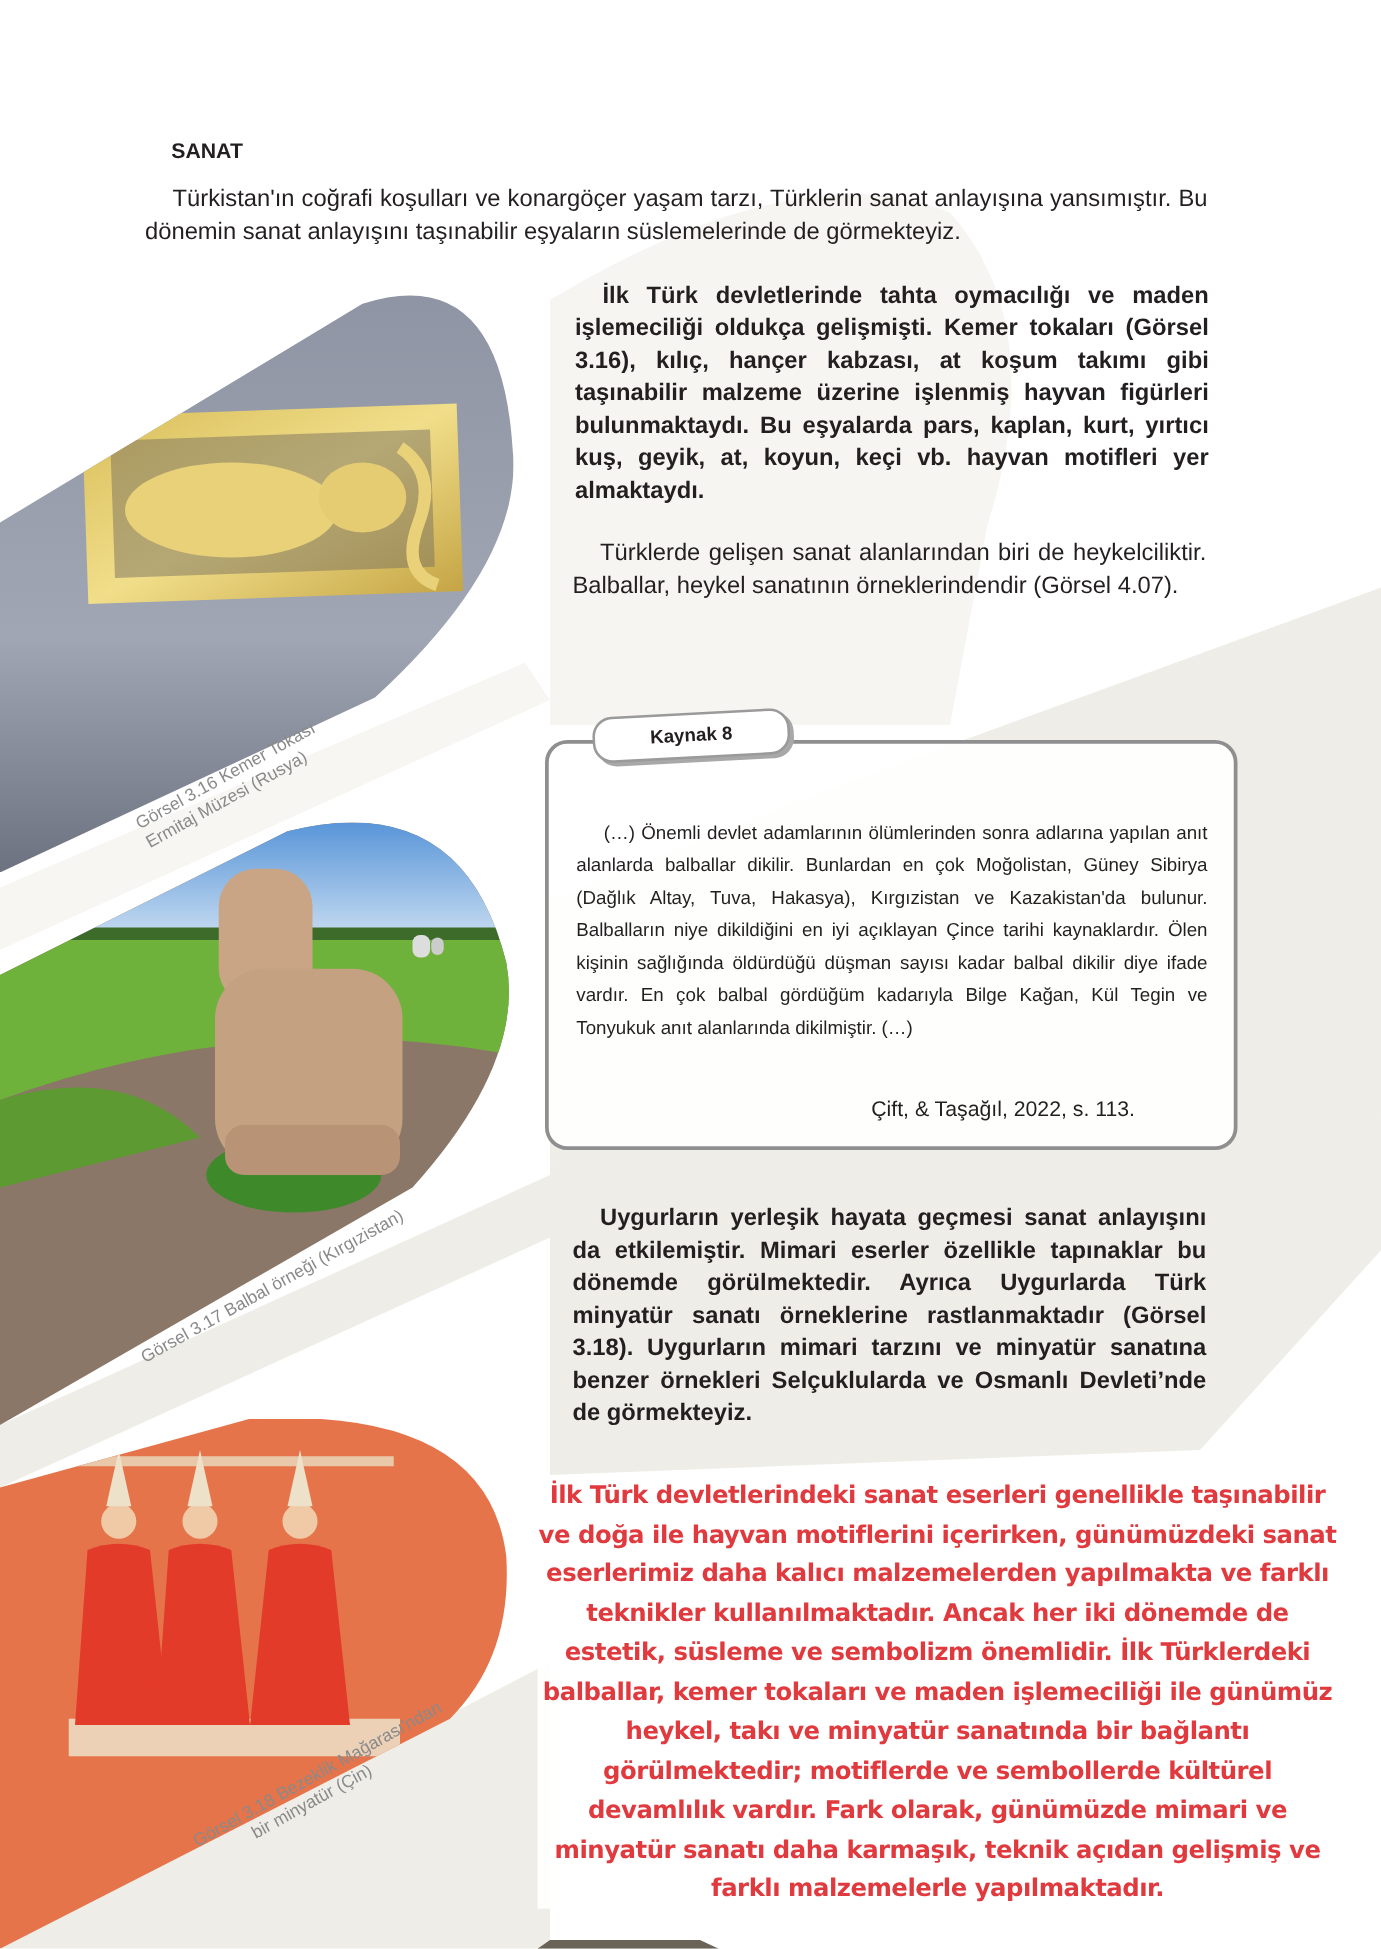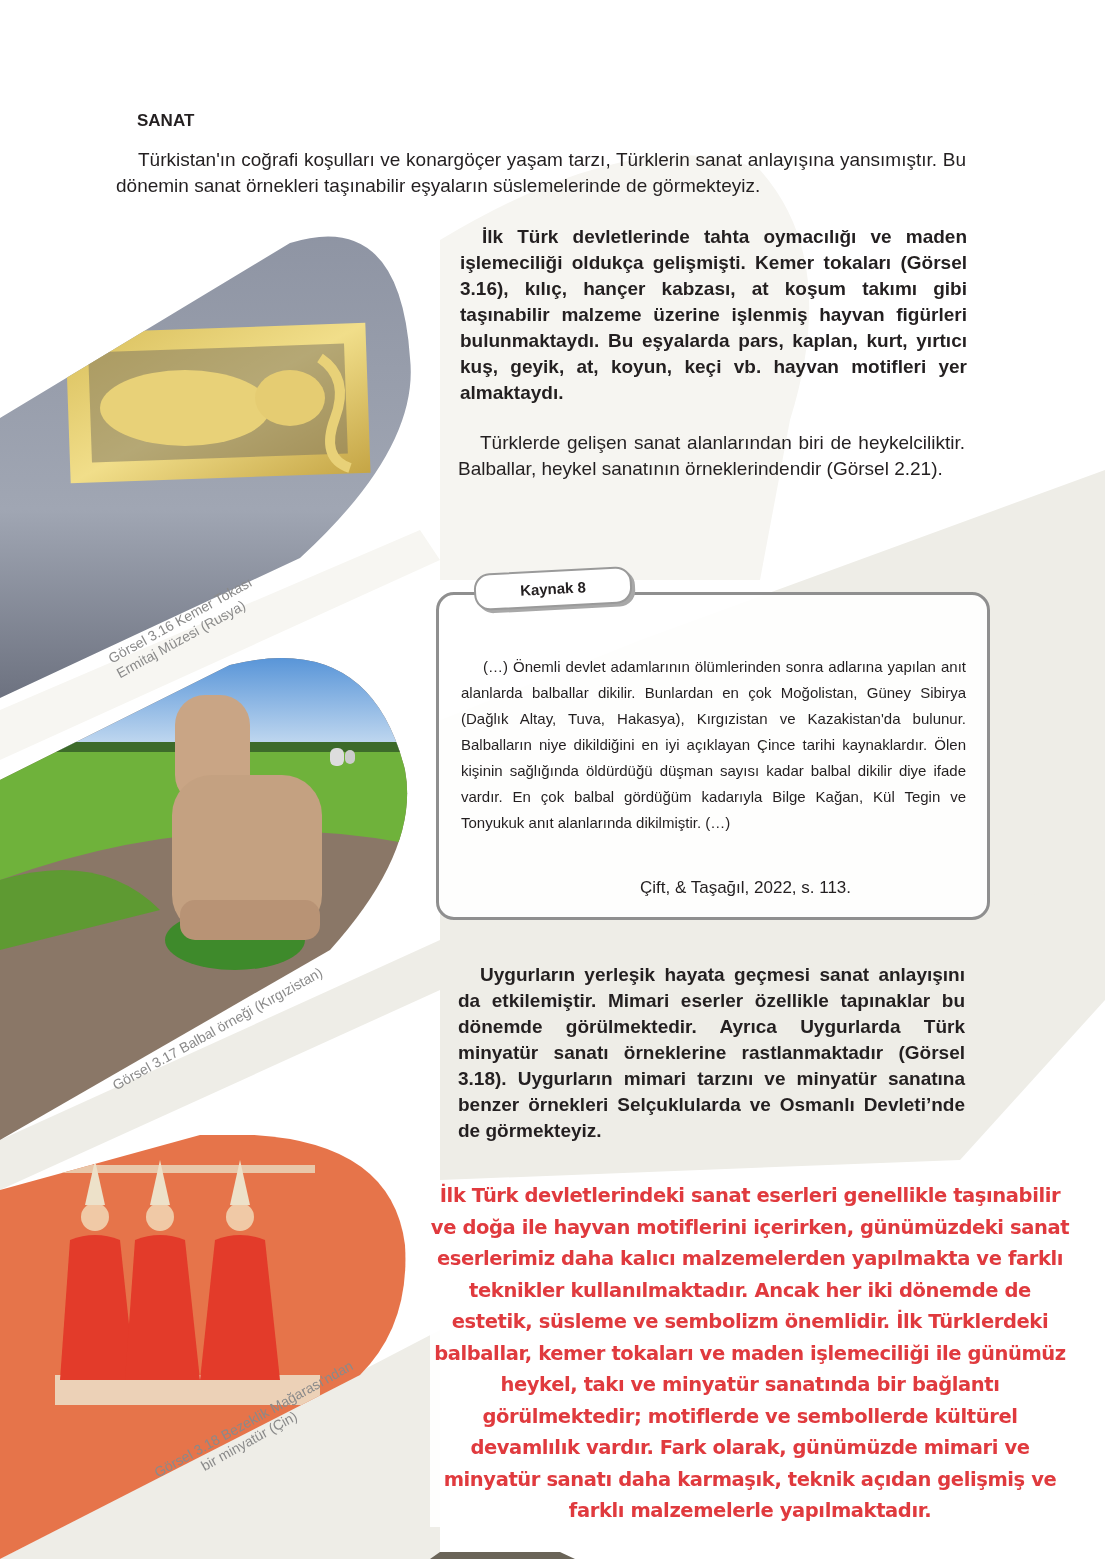--- a/index.html
+++ b/index.html
@@ -25,21 +25,21 @@
   }
   .source-tab {
     position: absolute; left: 474px; top: 570px; width: 154px; height: 33px;
     background: #fff; border: 2px solid #9a9a9a; border-radius: 16px;
     box-shadow: 3px 3px 0 #a8a8a8; transform: rotate(-3deg);
     display: flex; align-items: center; justify-content: center;
     font-weight: bold; font-size: 15px;
   }
   .source-text { position: absolute; left: 461px; top: 654px; width: 505px; font-size: 15px; line-height: 26px; text-align: justify; }
   .source-text p { margin: 0; text-indent: 22px; }
-  .citation { position: absolute; left: 640px; top: 878px; width: 325px; text-align: left; font-size: 17px; }
+  .citation { position: absolute; left: 640px; top: 878px; width: 325px; text-align: center; font-size: 17px; }
   .answer {
     position: absolute; left: 430px; top: 1180px; width: 640px;
     font-family: "DejaVu Sans", sans-serif; font-weight: bold;
     font-size: 19.5px; line-height: 31.5px; color: #e03a3e;
     background: rgba(255,255,255,0.9); letter-spacing: -0.4px; text-align: center;
   }
 </style>
 </head>
 <body>
 
@@ -149,28 +149,28 @@
 <div class="caption" style="left:118px;top:1077px;transform:rotate(-29deg);">
   <div>Görsel 3.17   Balbal örneği (Kırgızistan)</div>
 </div>
 <div class="caption" style="left:168px;top:1462px;transform:rotate(-29deg);">
   <div>Görsel 3.18   Bezeklik Mağarası'ndan</div>
   <div style="padding-left:44px;">bir minyatür (Çin)</div>
 </div>
 
 <div class="title">SANAT</div>
 <div class="txt" style="left:116px;top:147px;width:850px;">
-  <p>Türkistan'ın coğrafi koşulları ve konargöçer yaşam tarzı, Türklerin sanat anlayışına yansımıştır. Bu dönemin sanat örnekleri taşınabilir eşyaların süslemelerinde de görmekteyiz.</p>
+  <p>Türkistan'ın coğrafi koşulları ve konargöçer yaşam tarzı, Türklerin sanat anlayışına yansımıştır. Bu dönemin sanat anlayışını taşınabilir eşyaların süslemelerinde de görmekteyiz.</p>
 </div>
 
 <div class="txt" style="left:460px;top:224px;width:507px;font-weight:bold;">
   <p>İlk Türk devletlerinde tahta oymacılığı ve maden işlemeciliği oldukça gelişmişti. Kemer tokaları (Görsel 3.16), kılıç, hançer kabzası, at koşum takımı gibi taşınabilir malzeme üzerine işlenmiş hayvan figürleri bulunmaktaydı. Bu eşyalarda pars, kaplan, kurt, yırtıcı kuş, geyik, at, koyun, keçi vb. hayvan motifleri yer almaktaydı.</p>
 </div>
 <div class="txt" style="left:458px;top:430px;width:507px;">
-  <p>Türklerde gelişen sanat alanlarından biri de heykelciliktir. Balballar, heykel sanatının örneklerindendir (Görsel 2.21).</p>
+  <p>Türklerde gelişen sanat alanlarından biri de heykelciliktir. Balballar, heykel sanatının örneklerindendir (Görsel 4.07).</p>
 </div>
 
 <div class="source-box"></div>
 <div class="source-tab">
   <span>Kaynak 8</span>
 </div>
 <div class="source-text">
   <p>(…) Önemli devlet adamlarının ölümlerinden sonra adlarına yapılan anıt alanlarda balballar dikilir. Bunlardan en çok Moğolistan, Güney Sibirya (Dağlık Altay, Tuva, Hakasya), Kırgızistan ve Kazakistan'da bulunur. Balbalların niye dikildiğini en iyi açıklayan Çince tarihi kaynaklardır. Ölen kişinin sağlığında öldürdüğü düşman sayısı kadar balbal dikilir diye ifade vardır. En çok balbal gördüğüm kadarıyla Bilge Kağan, Kül Tegin ve Tonyukuk anıt alanlarında dikilmiştir.  (…)</p>
 </div>
 <div class="citation">Çift,  &amp; Taşağıl, 2022, s. 113.</div>

